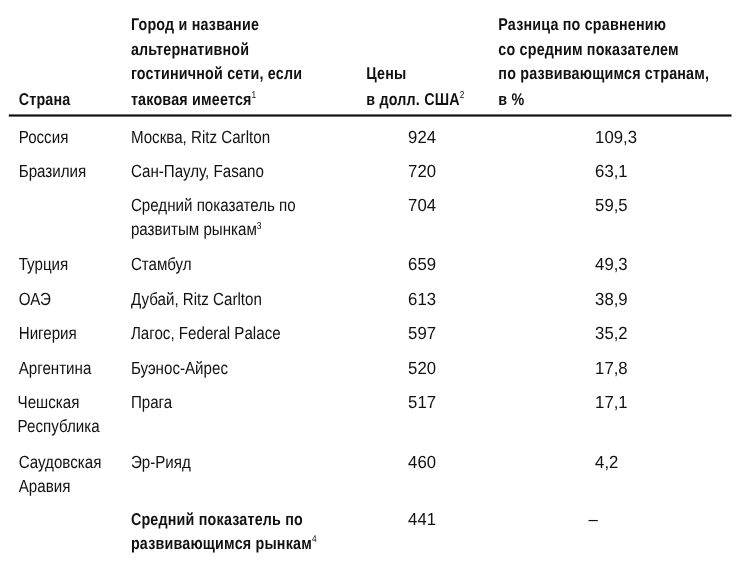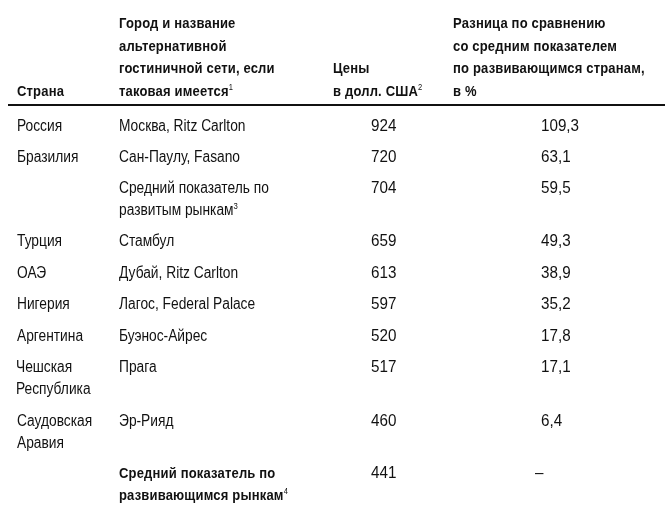--- a/index.html
+++ b/index.html
@@ -136,21 +136,21 @@
   <div class="txt" style="left:119px; top:356px;"><span>Прага</span></div>
   <div class="txt num" style="left:371px; top:356px;"><span>517</span></div>
   <div class="txt num" style="left:541px; top:356px;"><span>17,1</span></div>
 
   <div class="txt" style="left:17px; top:410px;">
     <span class="line">Саудовская</span>
     <span class="line">Аравия</span>
   </div>
   <div class="txt" style="left:119px; top:410px;"><span>Эр-Рияд</span></div>
   <div class="txt num" style="left:371px; top:410px;"><span>460</span></div>
-  <div class="txt num" style="left:541px; top:410px;"><span>6,4</span></div>
+  <div class="txt num" style="left:541px; top:410px;"><span>4,2</span></div>
 
   <div class="txt bold-row" style="left:119px; top:462px;">
     <span class="line">Средний показатель по</span>
     <span class="line"><span>развивающимся рынкам</span><sup>4</sup></span>
   </div>
   <div class="txt num" style="left:371px; top:462px;"><span>441</span></div>
   <div class="txt num" style="left:535px; top:462px;"><span>–</span></div>
 
 </div>
 

